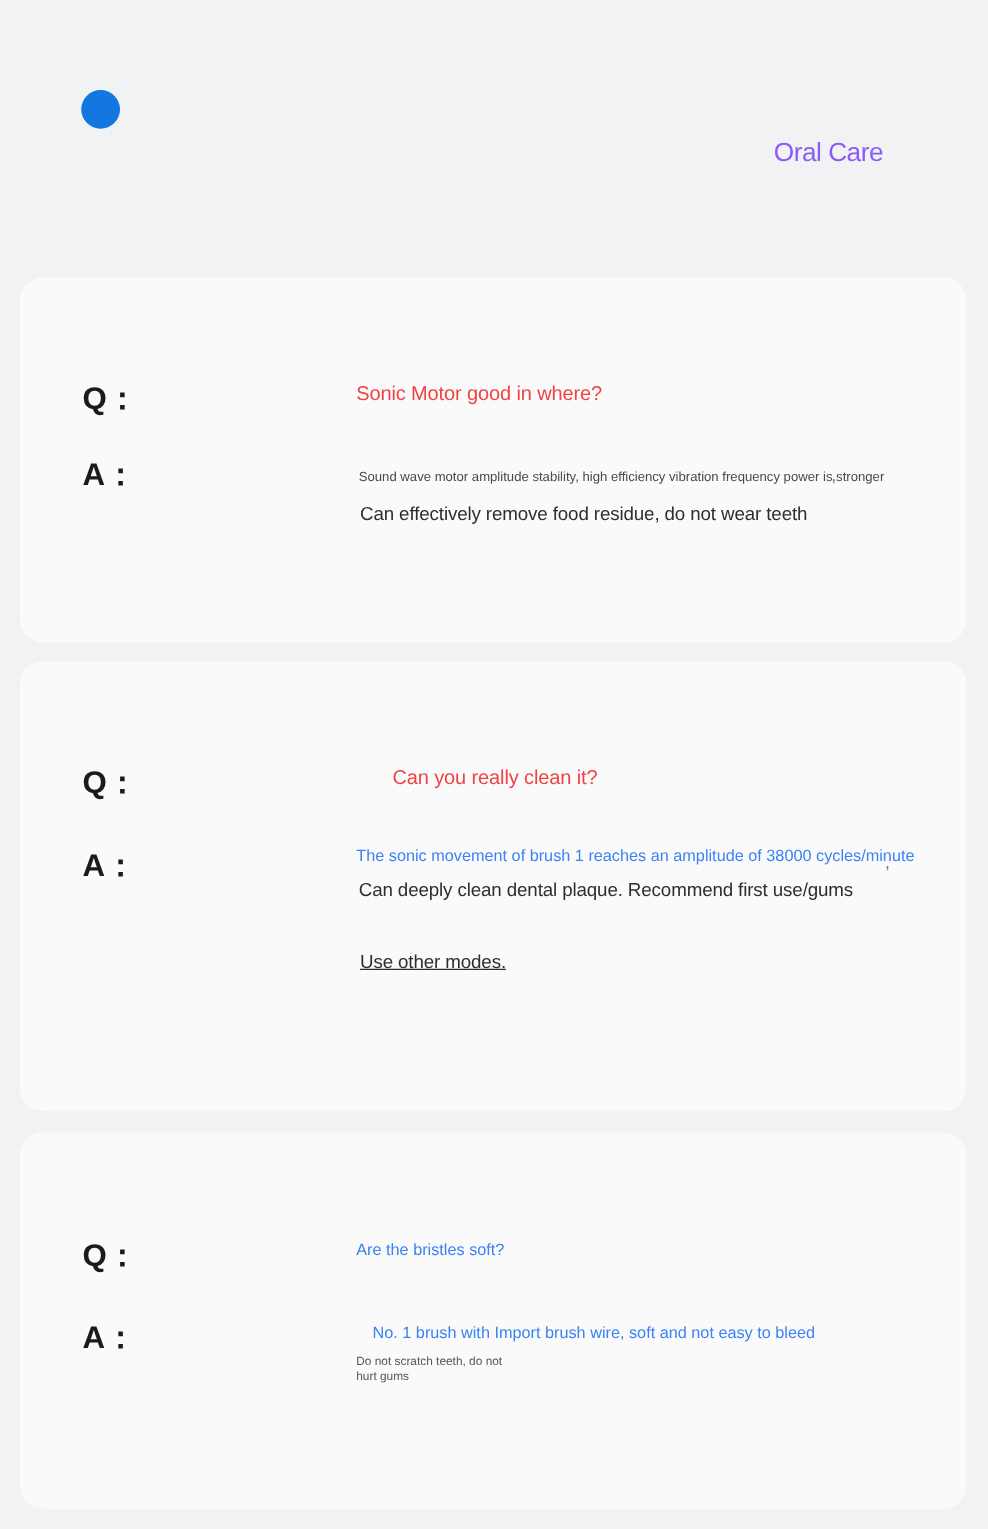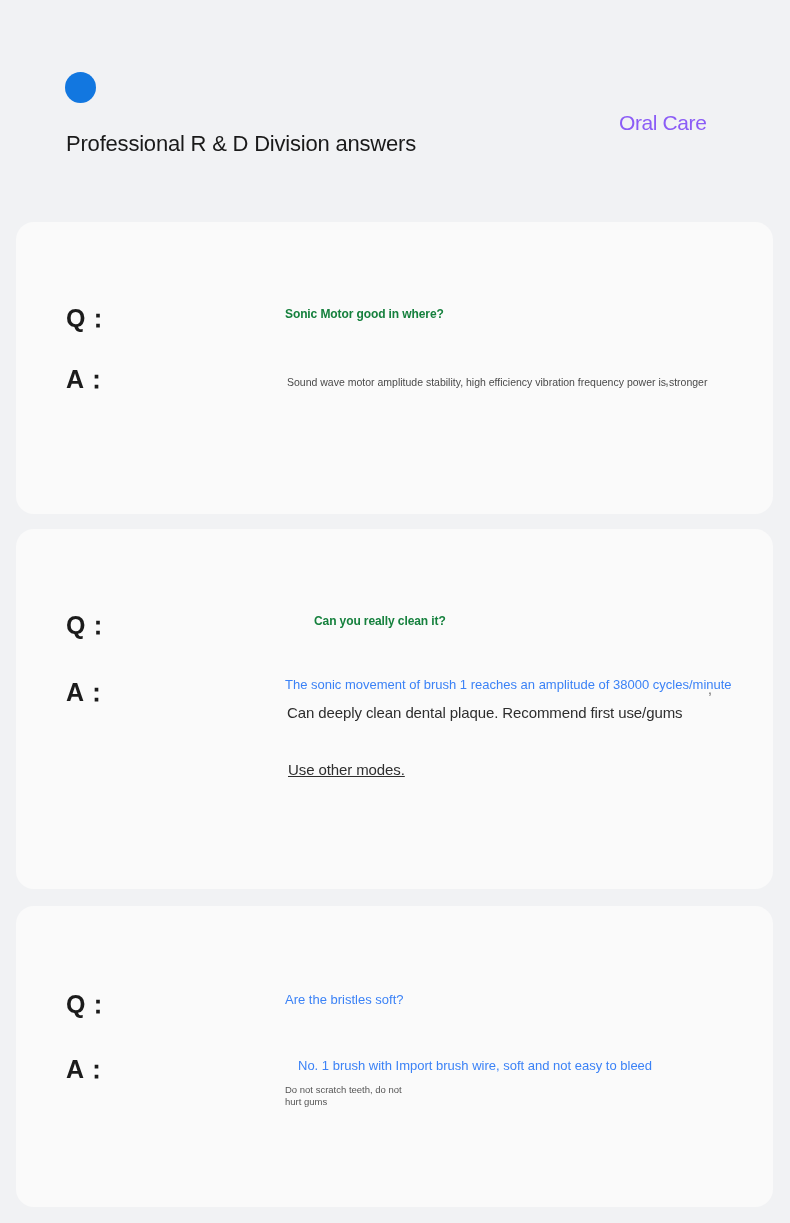--- a/index.html
+++ b/index.html
@@ -73,23 +73,23 @@
     white-space: nowrap;
   }
 
   .qa-text {
     position: absolute;
     color: #333333;
     white-space: nowrap;
   }
 
   .q-text {
-    font-size: 12px;
-    font-weight: 700;
-    color: #15803d;
+    font-size: 16px;
+    font-weight: 400;
+    color: #ef4444;
     letter-spacing: -0.1px;
   }
 
   .a-line-sm {
     font-size: 10.5px;
     font-weight: 400;
     color: #4a4a4a;
     letter-spacing: 0px;
   }
   .a-line-md {
@@ -140,29 +140,29 @@
   #card-2 .lbl-a { left: 50px; top: 147px; }
   #card-2 .c2-q  { left: 269px; top: 86px; }
   #card-2 .c2-a1 { left: 270px; top: 152px; margin-left: 12px; }
   #card-2 .c2-a2 { left: 269px; top: 178px; }
 </style>
 </head>
 <body>
 
 <div class="header">
   <div class="brand-dot"></div>
-  <div class="page-title">Professional R &amp; D Division answers</div>
   <div class="logo-text">Oral Care</div>
 </div>
 
 <div class="card" id="card-0">
   <div class="qa-label lbl-q">Q：</div>
   <div class="qa-label lbl-a">A：</div>
   <div class="qa-text q-text c0-q">Sonic Motor good in where?</div>
   <div class="qa-text a-line-sm c0-a1">Sound wave motor amplitude stability, high efficiency vibration frequency power is stronger</div>
+  <div class="qa-text a-line-lg c0-a2">Can effectively remove food residue, do not wear teeth</div>
   <div class="comma-mark c0-comma">,</div>
 </div>
 
 <div class="card" id="card-1">
   <div class="qa-label lbl-q">Q：</div>
   <div class="qa-label lbl-a">A：</div>
   <div class="qa-text q-text c1-q">Can you really clean it?</div>
   <div class="qa-text a-line-md c1-a1">The sonic movement of brush 1 reaches an amplitude of 38000 cycles/minute</div>
   <div class="qa-text a-line-lg c1-a2">Can deeply clean dental plaque. Recommend first use/gums</div>
   <div class="qa-text a-line-lg c1-a4">Use other modes.</div>

